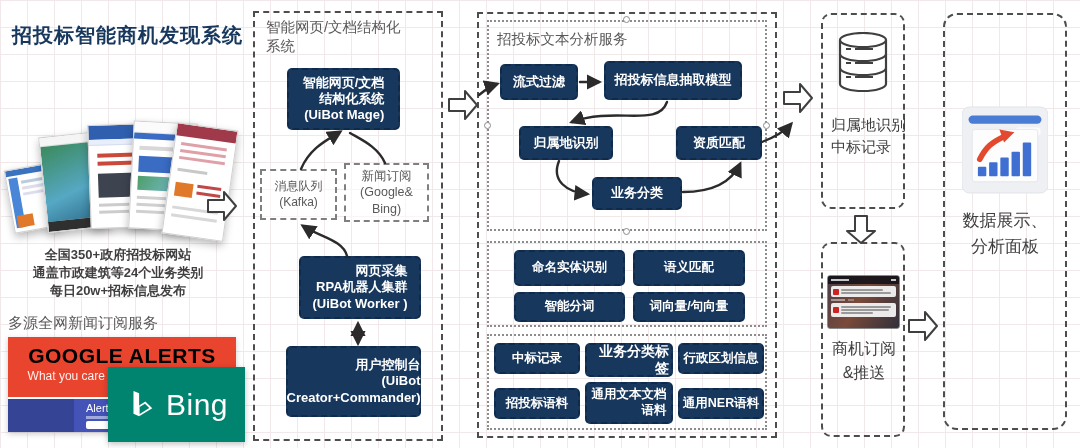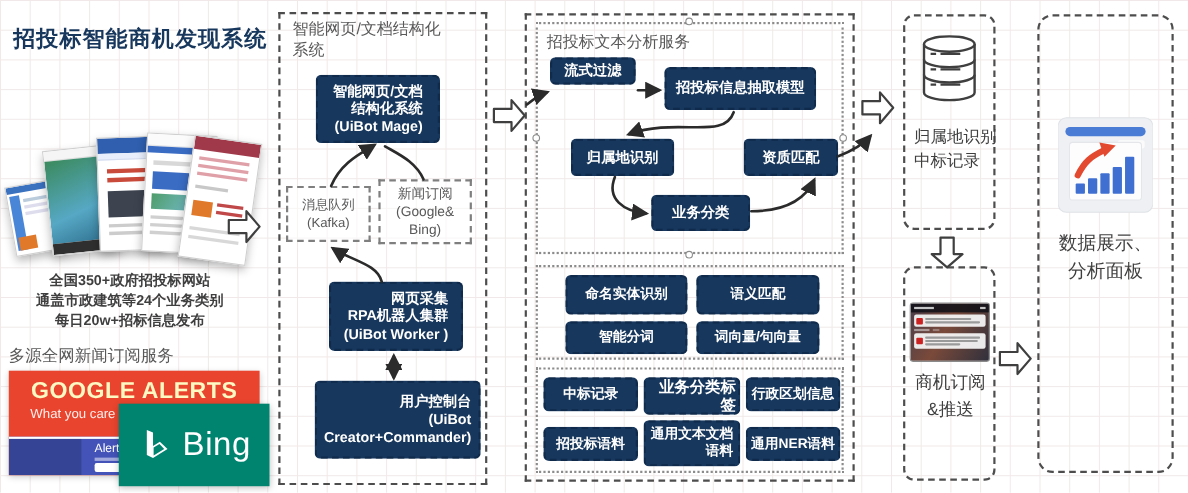--- a/index.html
+++ b/index.html
@@ -34,21 +34,21 @@
   .handle{position:absolute;width:7px;height:7px;border:1.5px solid #8c8c8c;border-radius:50%;background:#fff;box-sizing:border-box;}
   .overlay{position:absolute;left:0;top:0;pointer-events:none;z-index:6;}
 
   
   .main-title{position:absolute;left:12px;top:22px;font-size:20px;font-weight:bold;color:#17375d;letter-spacing:1px;}
   .stats{position:absolute;left:12px;top:246px;width:212px;text-align:center;font-size:13px;font-weight:bold;color:#3f3f3f;line-height:1.4;white-space:pre-line;}
   .news-label{position:absolute;left:8px;top:314px;font-size:15px;color:#595959;}
   .fan{position:absolute;left:3px;top:118px;width:212px;height:118px;}
   .card{position:absolute;background:#fff;border:1px solid #cfcfcf;box-shadow:0 4px 9px rgba(0,0,0,0.28);overflow:hidden;}
   .ga{position:absolute;left:8px;top:337px;width:228px;height:95px;background:#e8442e;overflow:hidden;z-index:2;box-shadow:0 2px 6px rgba(0,0,0,0.2);}
-  .ga-head{margin-top:7px;text-align:center;color:#fef9c3;font-size:21px;font-weight:bold;letter-spacing:0.5px;}
+  .ga-head{margin-top:7px;text-align:center;color:#000000;font-size:21px;font-weight:bold;letter-spacing:0.5px;}
   .ga-tag{text-align:center;color:#ffefec;font-size:12px;margin-top:1px;}
   .ga-strip{position:absolute;left:0;right:0;bottom:0;height:33px;background:#4353b8;border-top:2px solid #ffffff;}
   .bing{position:absolute;left:108px;top:367px;width:137px;height:75px;background:#00836f;display:flex;align-items:center;justify-content:center;gap:9px;z-index:3;box-shadow:0 2px 6px rgba(0,0,0,0.25);}
   .bing-word{color:#ffffff;font-size:30px;letter-spacing:0.5px;}
 
   
   .notif{position:absolute;left:827px;top:275px;width:71px;height:52px;border-radius:3px;border:1px solid #8a8a8a;
     background:linear-gradient(120deg,#4a3d4a,#7a4a3a 45%,#30303c);overflow:hidden;}
   .notif-bar{height:8px;background:rgba(15,15,22,0.85);display:flex;align-items:center;justify-content:space-between;padding:0 3px;}
   .ndash{height:2px;background:rgba(255,255,255,0.75);}
@@ -144,34 +144,34 @@
 结构化系统
 (UiBot Mage)</div>
   <div class="graybox" style="left:260px;top:169px;width:77px;height:51px;">消息队列
 (Kafka)</div>
   <div class="graybox" style="left:344px;top:163px;width:85px;height:59px;font-size:12.5px;">新闻订阅
 (Google&amp;
 Bing)</div>
   <div class="navybox" style="left:299px;top:256px;width:122px;height:63px;">网页采集
 RPA机器人集群
 (UiBot Worker )</div>
-  <div class="navybox" style="left:286px;top:346px;width:151px;height:71px;">用户控制台
+  <div class="navybox" style="left:286px;top:346px;width:135px;height:71px;">用户控制台
 (UiBot
 Creator+Commander)</div>
 
   <div class="dashpanel" style="left:477px;top:12px;width:300px;height:426px;"></div>
   <div class="dotpanel" style="left:487px;top:20px;width:280px;height:211px;"></div>
   <div class="plabel" style="left:497px;top:30px;">招投标文本分析服务</div>
 
   <div class="handle" style="left:623px;top:16px;"></div>
   <div class="handle" style="left:484px;top:122px;"></div>
   <div class="handle" style="left:763px;top:122px;"></div>
   <div class="handle" style="left:623px;top:228px;"></div>
 
-  <div class="navybox" style="left:500px;top:52px;width:78px;height:25px;">流式过滤</div>
+  <div class="navybox" style="left:500px;top:64px;width:78px;height:36px;">流式过滤</div>
   <div class="navybox" style="left:604px;top:61px;width:138px;height:39px;">招投标信息抽取模型</div>
   <div class="navybox" style="left:519px;top:126px;width:94px;height:34px;">归属地识别</div>
   <div class="navybox" style="left:676px;top:126px;width:86px;height:34px;">资质匹配</div>
   <div class="navybox" style="left:592px;top:177px;width:90px;height:33px;">业务分类</div>
 
   <div class="dotpanel" style="left:487px;top:241px;width:280px;height:86px;"></div>
   <div class="navybox" style="left:514px;top:250px;width:111px;height:36px;font-size:12.5px;">命名实体识别</div>
   <div class="navybox" style="left:633px;top:250px;width:112px;height:36px;font-size:12.5px;">语义匹配</div>
   <div class="navybox" style="left:514px;top:292px;width:111px;height:30px;font-size:12.5px;">智能分词</div>
   <div class="navybox" style="left:633px;top:292px;width:112px;height:30px;font-size:12.5px;">词向量/句向量</div>

